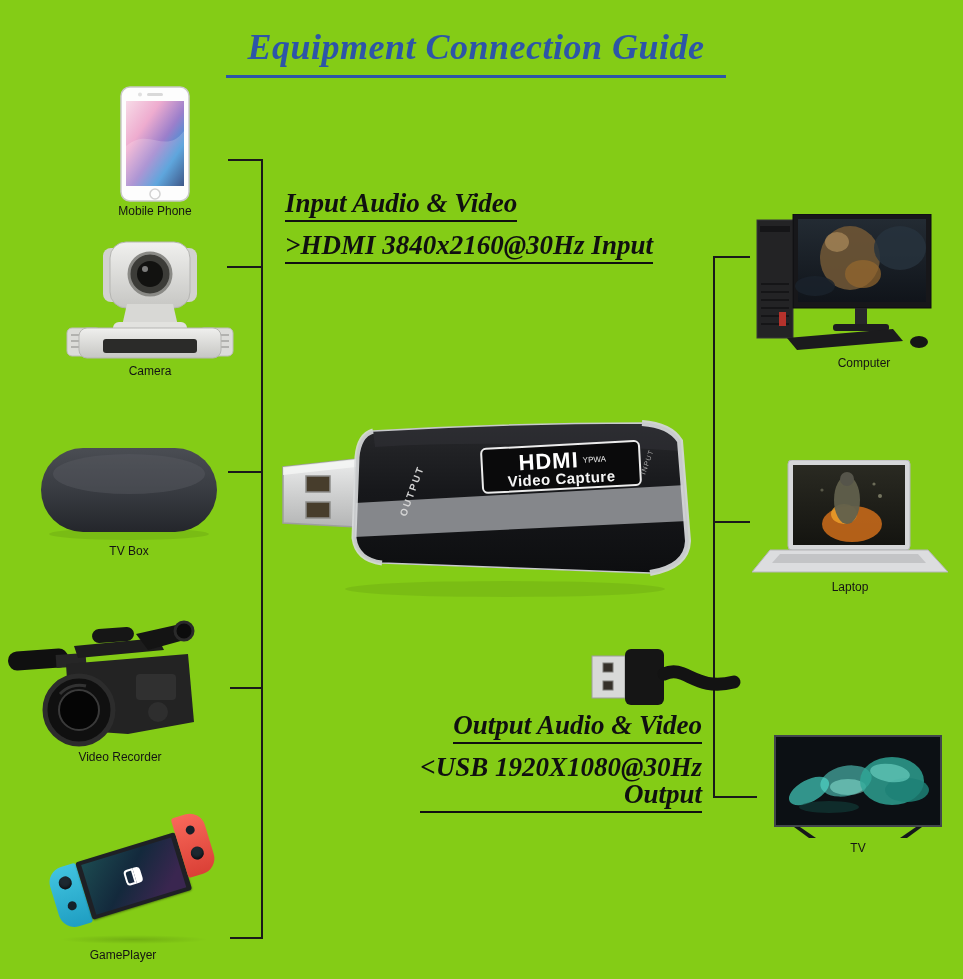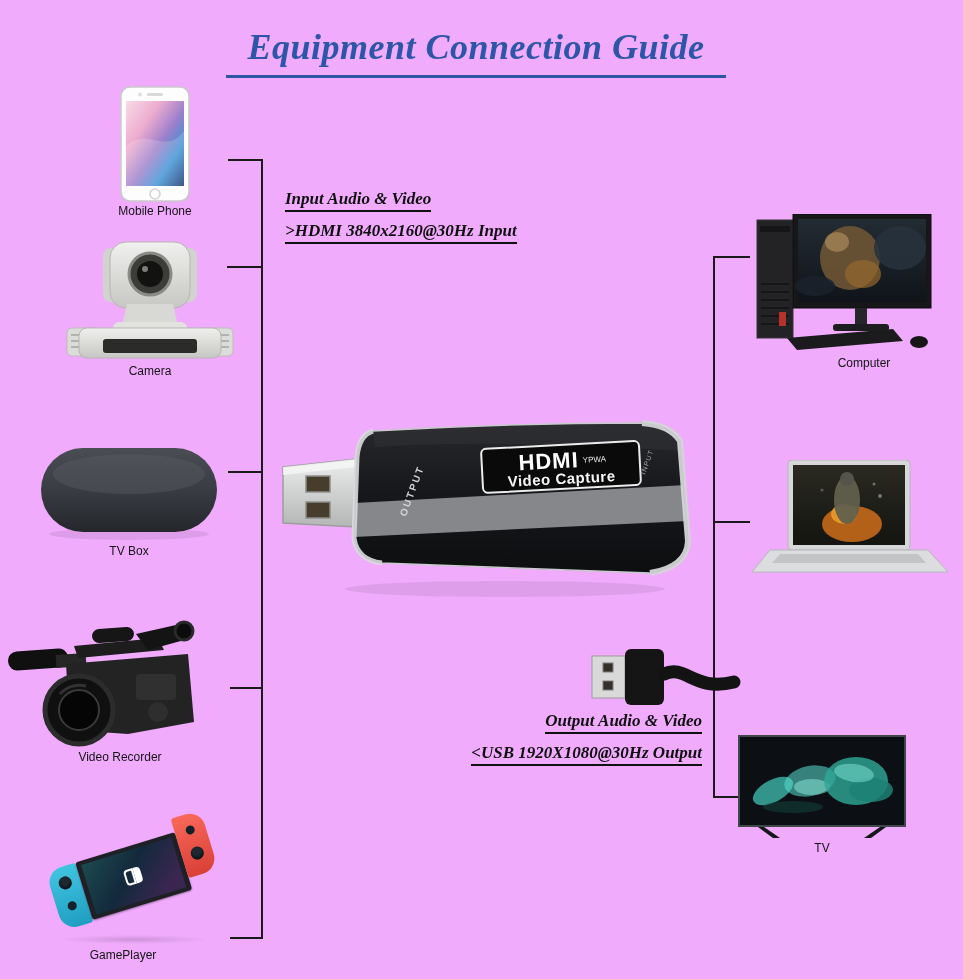--- a/index.html
+++ b/index.html
@@ -1,24 +1,24 @@
 <!DOCTYPE html>
 <html><head>
 <meta charset="utf-8">
 <style>
   html,body{margin:0;padding:0;background:#fff;}
-  .canvas{position:relative;width:963px;height:979px;background:#f0abfc;overflow:hidden;
+  .canvas{position:relative;width:963px;height:979px;background:#84cc16;overflow:hidden;
           font-family:"Liberation Sans",sans-serif;}
   .wires{position:absolute;left:0;top:0;}
   .title{position:absolute;left:226px;top:26px;width:500px;text-align:center;
          font-family:"Liberation Serif",serif;font-style:italic;font-weight:bold;
          font-size:36px;color:#2d55a8;border-bottom:3px solid #2d55a8;
          padding-bottom:7px;letter-spacing:.5px;}
   .note{position:absolute;font-family:"Liberation Serif",serif;font-style:italic;
-        font-weight:bold;font-size:17px;color:#101010;line-height:1;}
+        font-weight:bold;font-size:27px;color:#101010;line-height:1;}
   .note .line{display:inline-block;border-bottom:2px solid #101010;
               padding-bottom:3px;margin-bottom:10px;}
   .note.input{left:285px;top:190px;}
   .note.output{left:420px;top:712px;width:282px;text-align:right;}
   .device{position:absolute;margin:0;}
   .device svg{display:block;margin:0 auto;}
   .dev-label{font-size:12px;color:#141414;text-align:center;margin-top:2px;}
   
   .switch-wrap{position:absolute;left:45px;top:824px;width:180px;height:122px;}
   .switch{position:absolute;left:6px;top:22px;display:flex;align-items:flex-start;
@@ -265,23 +265,24 @@
       <ellipse cx="100" cy="64" rx="30" ry="18" fill="#cf6d1a" opacity=".85"></ellipse>
       <ellipse cx="92" cy="54" rx="13" ry="10" fill="#f0a22a" opacity=".8"></ellipse>
       <ellipse cx="95" cy="40" rx="13" ry="24" fill="#61604c" opacity=".95"></ellipse>
       <circle cx="95" cy="19" r="7" fill="#55544a"></circle>
       <circle cx="128" cy="36" r="2" fill="#8a8a70" opacity=".8"></circle>
       <circle cx="122" cy="24" r="1.6" fill="#8a8a70" opacity=".7"></circle>
       <circle cx="70" cy="30" r="1.6" fill="#70705c" opacity=".7"></circle>
       <path d="M18,90 L176,90 L196,112 L0,112 Z" fill="#dcdddf" stroke="#b5b6b8"></path>
       <path d="M28,94 L166,94 L174,103 L20,103 Z" fill="#c3c4c6"></path>
     </svg>
-  </div>
-
-  <div class="device" style="left:728px;top:735px;width:188px;">
+    <div class="dev-label">Laptop</div>
+  </div>
+
+  <div class="device" style="left:764px;top:735px;width:188px;">
     <svg width="168" height="104" viewBox="0 0 168 104">
       <rect x="1" y="1" width="166" height="90" fill="#0c1014" stroke="#41464b" stroke-width="2"></rect>
       <g>
         <ellipse cx="35" cy="56" rx="22" ry="11" fill="#43cdbd" opacity=".7" transform="rotate(-28 35 56)"></ellipse>
         <ellipse cx="72" cy="46" rx="26" ry="15" fill="#5adfd2" opacity=".55" transform="rotate(-12 72 46)"></ellipse>
         <ellipse cx="74" cy="52" rx="18" ry="8" fill="#8fecd9" opacity=".5"></ellipse>
         <ellipse cx="118" cy="46" rx="32" ry="24" fill="#2fa797" opacity=".8"></ellipse>
         <ellipse cx="133" cy="55" rx="22" ry="12" fill="#1d8175" opacity=".85"></ellipse>
         <ellipse cx="116" cy="38" rx="20" ry="9" fill="#7fe8d8" opacity=".5" transform="rotate(8 116 38)"></ellipse>
         <ellipse cx="55" cy="72" rx="30" ry="6" fill="#123f3a" opacity=".6"></ellipse>

